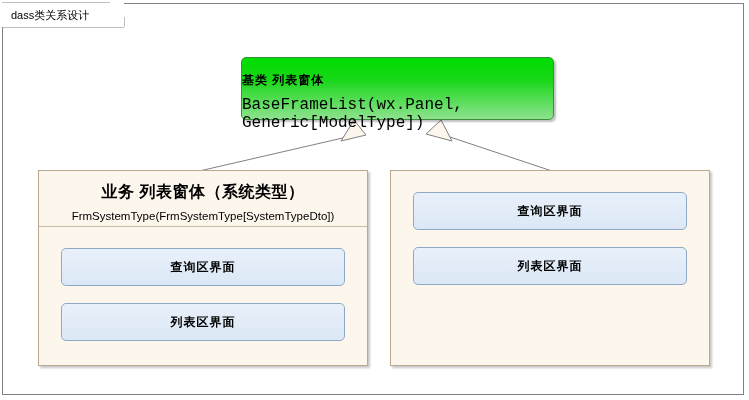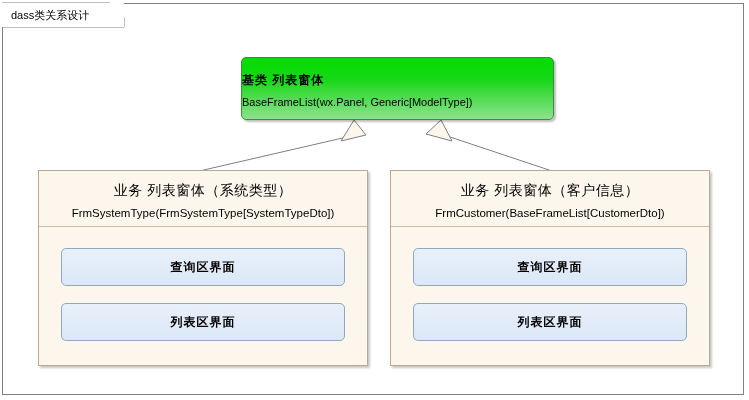--- a/index.html
+++ b/index.html
@@ -63,42 +63,43 @@
     color: #000000;
   }
   .node-base .title {
     margin-top: 14px;
     font-size: 12px;
     font-weight: bold;
     letter-spacing: 1px;
   }
   .node-base .sub {
     margin-top: 7px;
-    font-size: 11px;
+    font-size: 16px;
+    font-family: Liberation Mono, monospace;
   }
 
   
   .node-sub {
     position: absolute;
     box-sizing: border-box;
     border: 1px solid #b9a98e;
     background: #fdf6ec;
     box-shadow: 2px 2px 2px rgba(0,0,0,0.22);
   }
   .node-sub .header {
     height: 56px;
     box-sizing: border-box;
     border-bottom: 1px solid #c9bda6;
     text-align: center;
     color: #000000;
   }
   .node-sub .header .title {
     padding-top: 11px;
-    font-size: 14px;
-    font-weight: normal;
+    font-size: 16px;
+    font-weight: bold;
     letter-spacing: 0.5px;
   }
   .node-sub .header .sub {
     padding-top: 7px;
     font-size: 11.5px;
   }
   .node-sub .body {
     padding: 21px 22px 12px 22px;
   }
   .inner-box {
@@ -164,23 +165,19 @@
       <div class="title">业务 列表窗体（系统类型）</div>
       <div class="sub">FrmSystemType(FrmSystemType[SystemTypeDto])</div>
     </div>
     <div class="body">
       <div class="inner-box">查询区界面</div>
       <div class="inner-box">列表区界面</div>
     </div>
   </div>
 
   <div class="node-sub" style="left:390px; top:170px; width:320px; height:196px;">
-    <div class="header">
-      <div class="title">业务 列表窗体（客户信息）</div>
-      <div class="sub">FrmCustomer(BaseFrameList[CustomerDto])</div>
-    </div>
     <div class="body">
       <div class="inner-box">查询区界面</div>
       <div class="inner-box">列表区界面</div>
     </div>
   </div>
 
 </div>
 
 </body></html>

